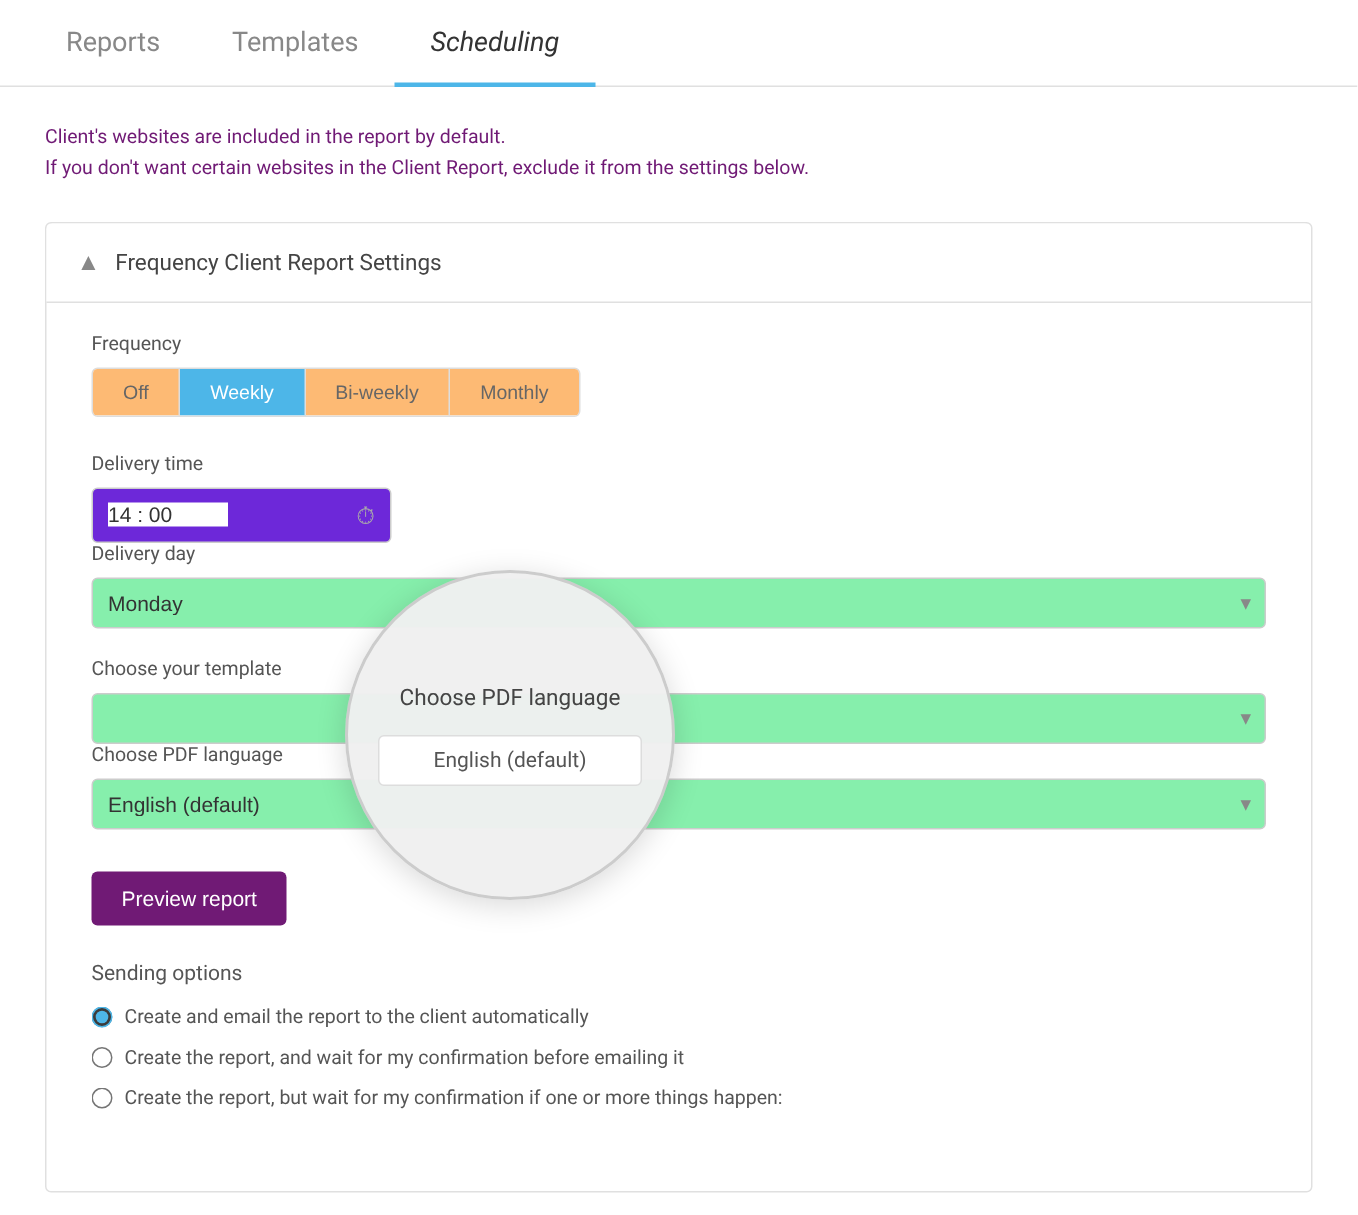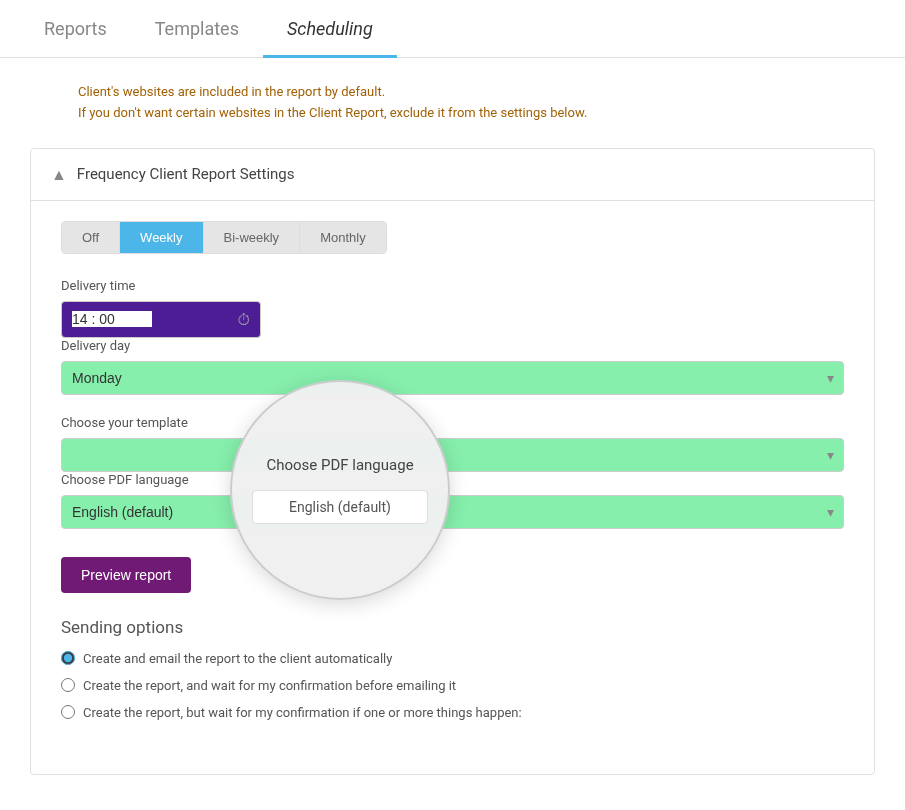--- a/index.html
+++ b/index.html
@@ -37,25 +37,24 @@
       height: 3px;
       background: #4db6e8;
     }
 
     
     .main-content {
       padding: 24px 30px;
     }
 
     .info-text {
-      color: #a16207;
+      color: #701a75;
       font-size: 13px;
       line-height: 1.6;
       margin-bottom: 24px;
-      margin-left: 48px;
     }
 
     
     .accordion {
       border: 1px solid #e0e0e0;
       border-radius: 4px;
     }
     .accordion-header {
       display: flex;
       align-items: center;
@@ -94,21 +93,21 @@
     .freq-group {
       display: flex;
       border: 1px solid #ddd;
       border-radius: 4px;
       overflow: hidden;
       width: fit-content;
     }
     .freq-btn {
       padding: 8px 20px;
       border: none;
-      background: #e5e5e5;
+      background: #fdba74;
       cursor: pointer;
       font-size: 13px;
       color: #666;
       border-right: 1px solid #ddd;
     }
     .freq-btn:last-child {
       border-right: none;
     }
     .freq-btn.active {
       background: #4db6e8;
@@ -126,21 +125,21 @@
       margin-bottom: 0;
     }
 
     
     .time-input {
       display: flex;
       align-items: center;
       border: 1px solid #ccc;
       border-radius: 4px;
       padding: 8px 10px;
-      background: #4c1d95;
+      background: #6d28d9;
       width: 200px;
     }
     .time-input input {
       border: none;
       outline: none;
       font-size: 14px;
       color: #333;
       width: 80px;
     }
     .time-icon {
@@ -182,21 +181,21 @@
       border-radius: 4px;
       padding: 10px 20px;
       font-size: 14px;
       cursor: pointer;
       margin-top: 8px;
       margin-bottom: 24px;
     }
 
     
     .section-title {
-      font-size: 17px;
+      font-size: 14px;
       color: #555;
       margin-bottom: 14px;
       font-weight: 400;
     }
     .radio-group {
       display: flex;
       flex-direction: column;
       gap: 12px;
     }
     .radio-item {
@@ -272,20 +271,21 @@
   <div class="accordion">
     <div class="accordion-header">
       <span class="chevron">▲</span>
       <span class="accordion-title">Frequency Client Report Settings</span>
     </div>
 
     <div class="accordion-body">
 
       
       <div class="form-group">
+        <label class="form-label">Frequency</label>
         <div class="freq-group">
           <button class="freq-btn">Off</button>
           <button class="freq-btn active">Weekly</button>
           <button class="freq-btn">Bi-weekly</button>
           <button class="freq-btn">Monthly</button>
         </div>
       </div>
 
       
       <div class="two-col">

